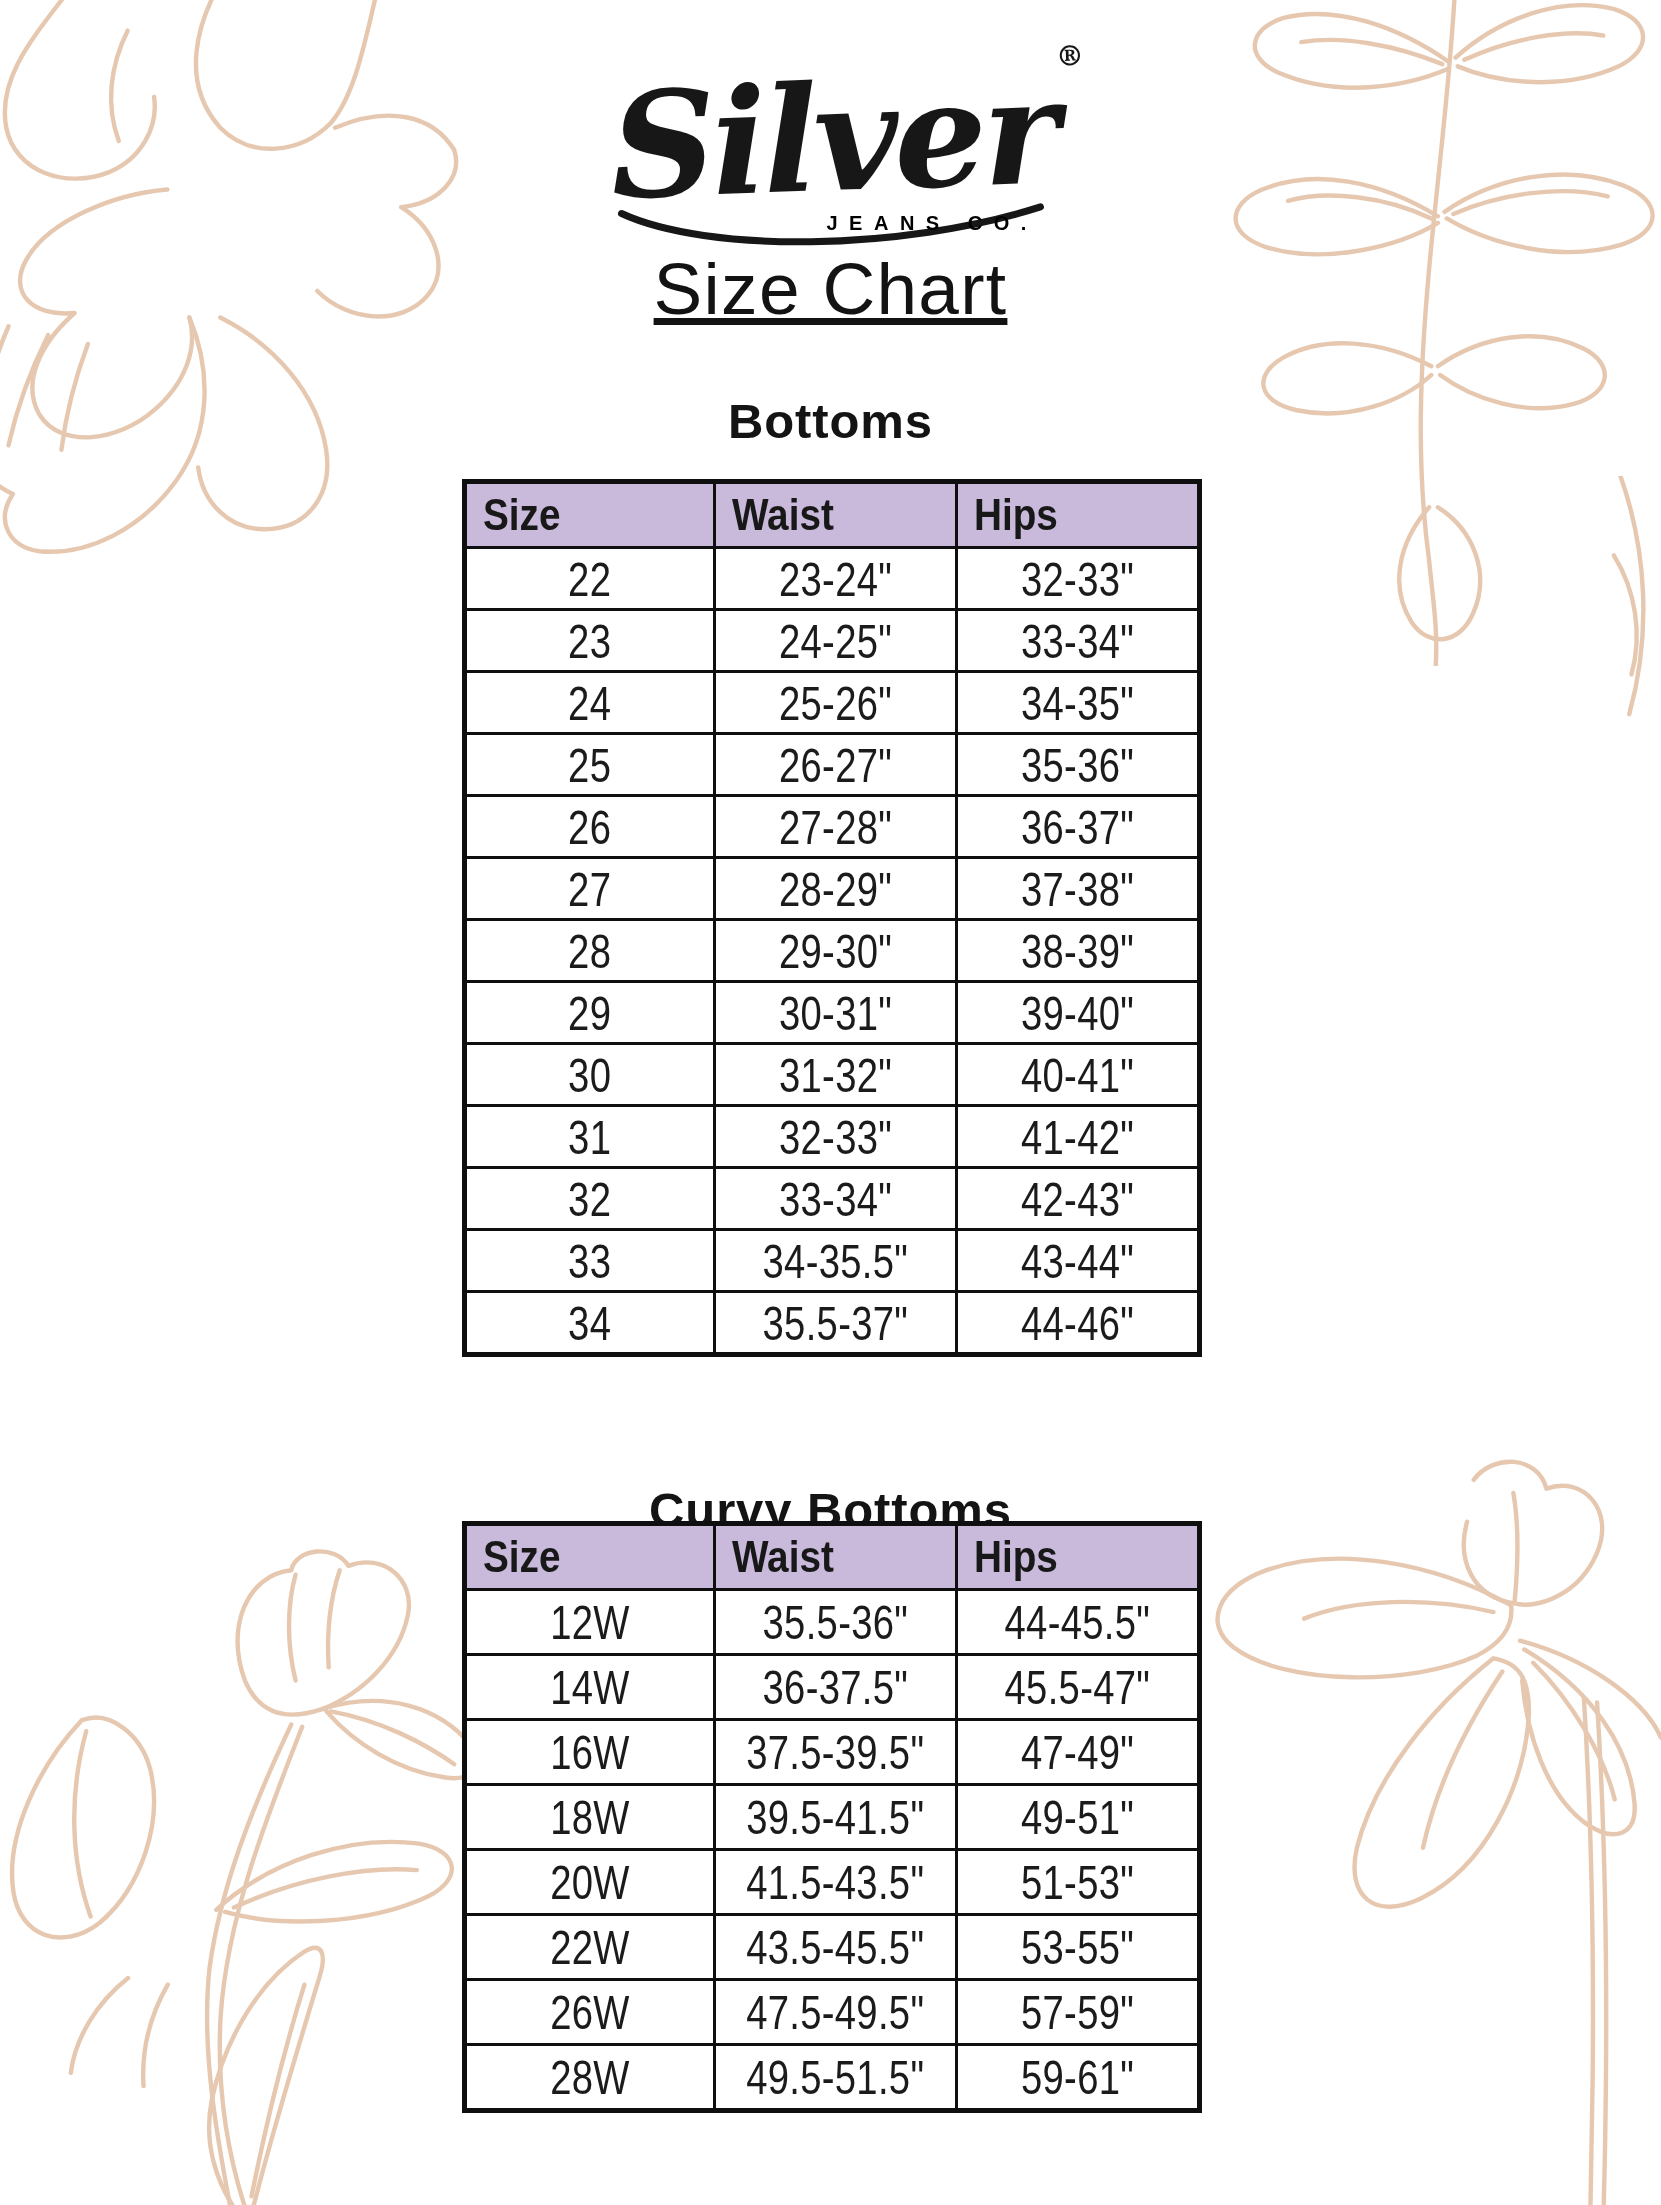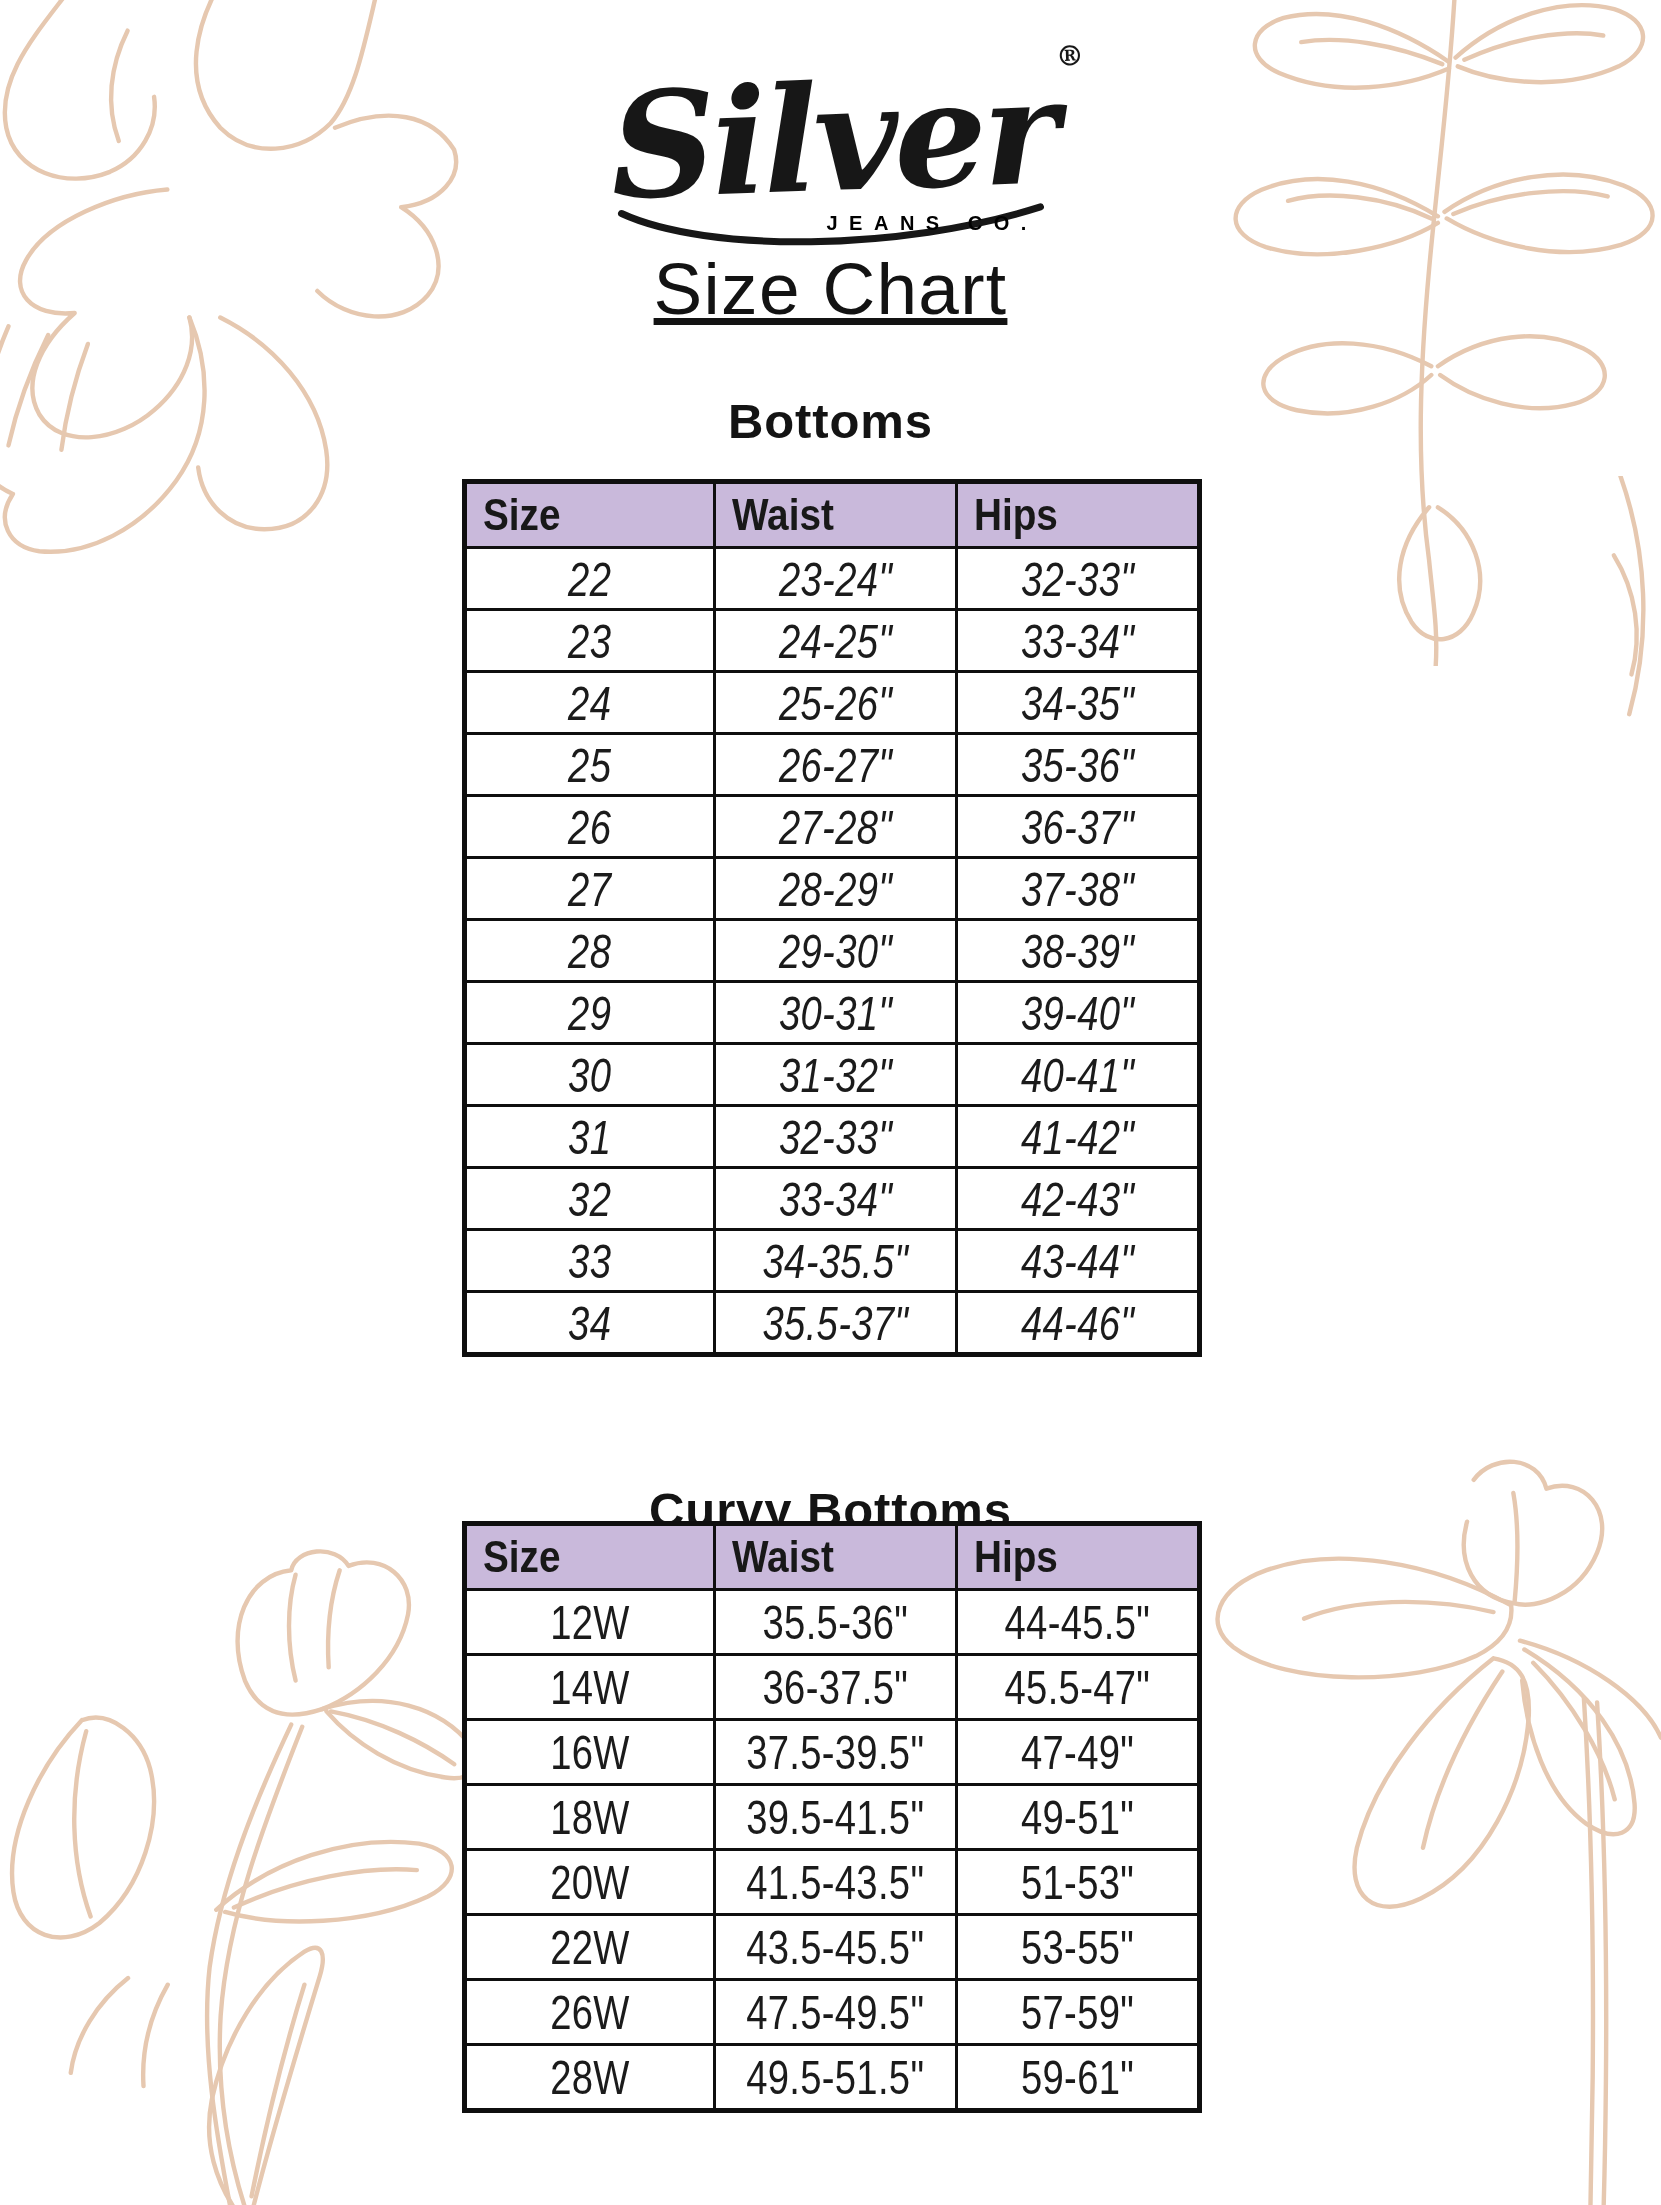--- a/index.html
+++ b/index.html
@@ -52,21 +52,21 @@
   .size-table col.c3{width:33%;}
   .size-table th{
     height:62px;background:#c9b9db;border:3.5px solid #0f0f0f;
     text-align:left;padding:0 0 0 16px;font-size:44px;font-weight:bold;color:#181818;
   }
   .size-table td{
     border:3.5px solid #0f0f0f;background:#ffffff;
     text-align:center;vertical-align:middle;padding:0;
     font-size:49px;font-weight:400;color:#1b1b1b;
   }
-  #table-bottoms td{height:59px;font-style:italic;}
+  #table-bottoms td{height:59px;}
   #table-curvy td{height:62px;}
   .cnd{display:inline-block;transform:scaleX(0.78);transform-origin:center;white-space:nowrap;letter-spacing:0.4px;}
   .cndh{display:inline-block;transform:scaleX(0.88);transform-origin:left center;white-space:nowrap;}
 </style>
 </head>
 <body>
 
 <svg class="decor" style="left:-17.6px;top:-17.6px;" width="503" height="715" viewBox="0 0 1140 1620">
   <path d="M 225 -20 C 150 90, 30 200, 55 330 C 75 430, 190 470, 290 430 C 360 400, 400 330, 390 260"></path>
   <path d="M 560 -30 C 480 90, 450 230, 540 330 C 610 400, 720 390, 790 320 C 850 250, 870 120, 905 -20"></path>

